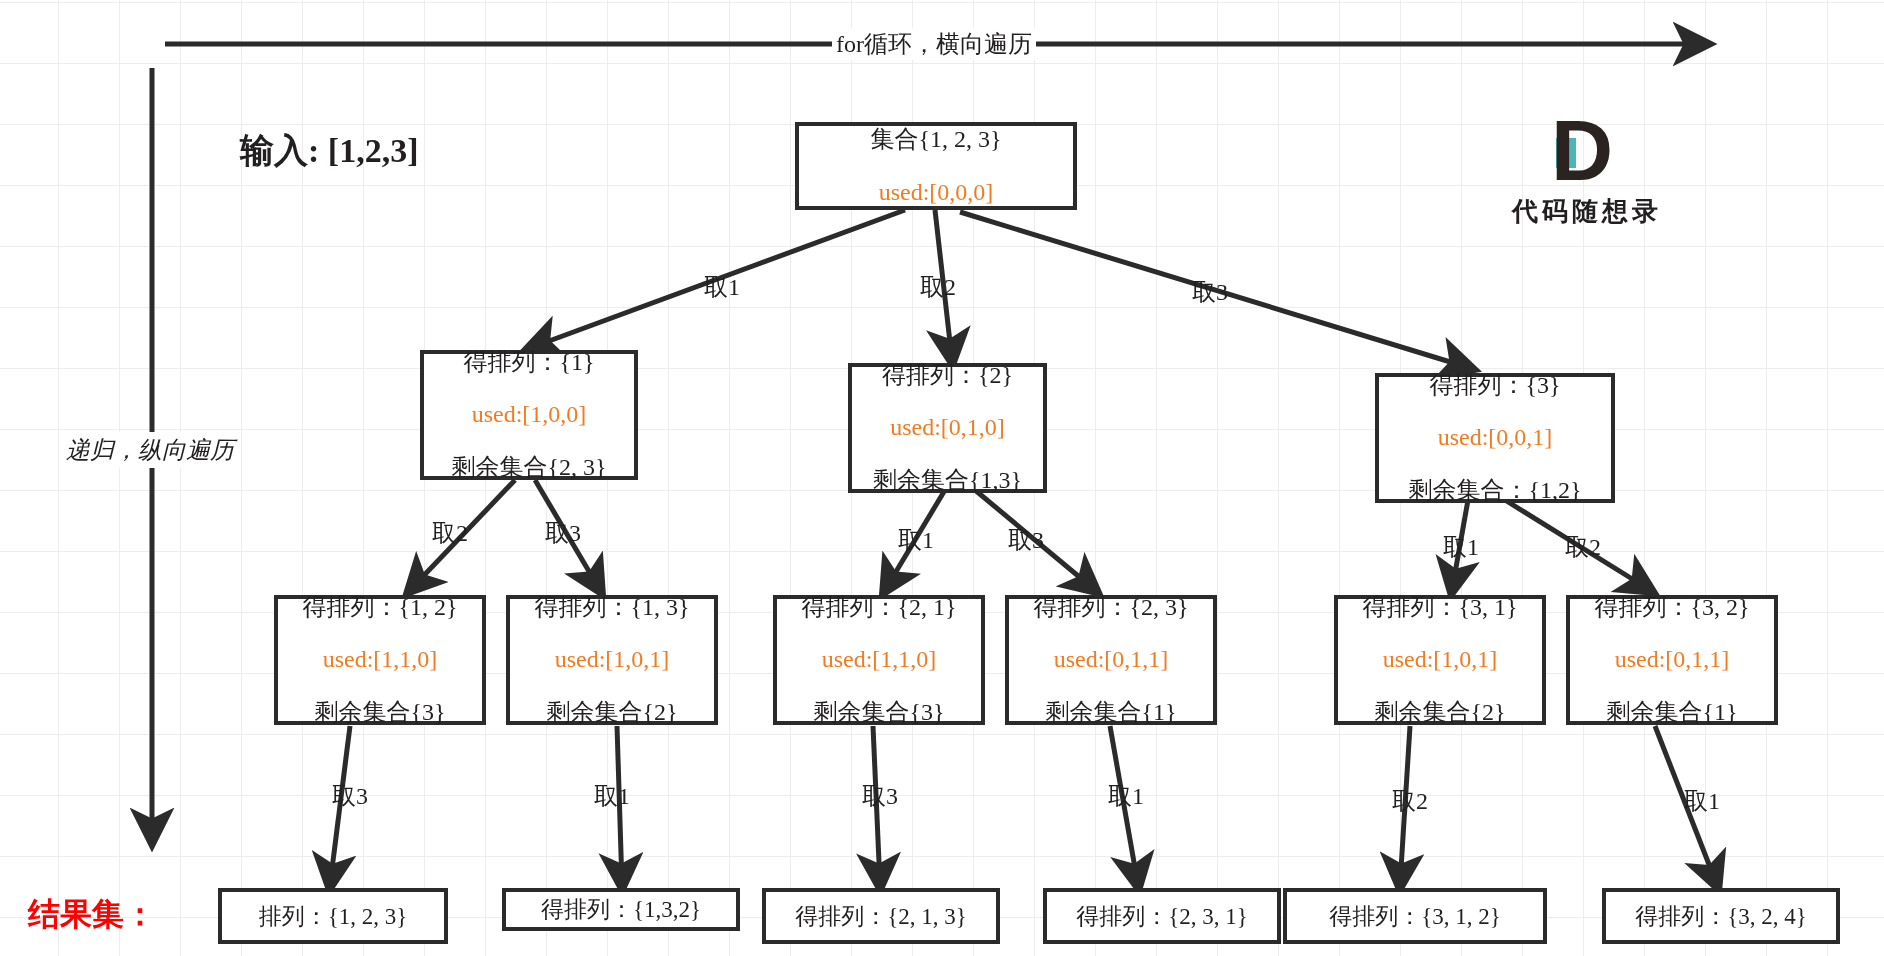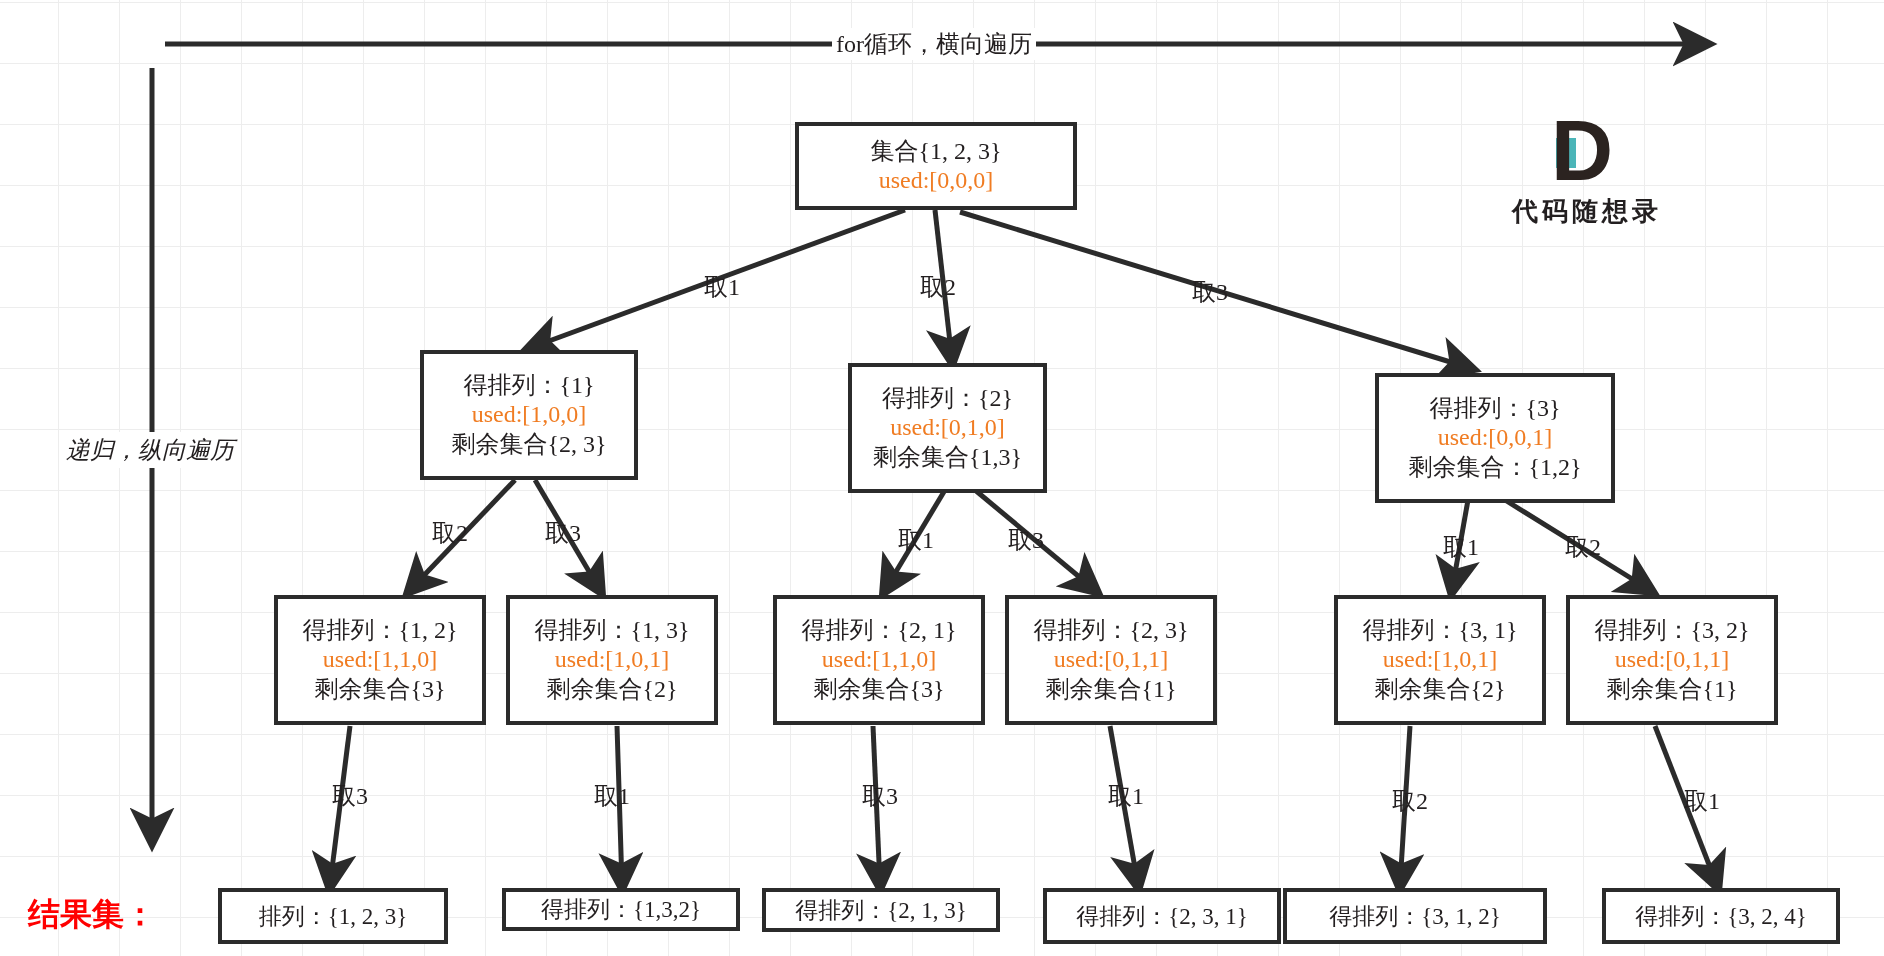--- a/index.html
+++ b/index.html
@@ -24,20 +24,21 @@
     position:absolute;
     box-sizing:border-box;
     background:#fff;
     border:4px solid #2b2b2b;
     display:flex;flex-direction:column;
     align-items:center;justify-content:center;
     line-height:1.22;
     color:#231f20;
     font-size:24px;
     white-space:nowrap;
+    gap:23px;
   }
   .node .used{color:#f07c22;}
   .leaf{
     position:absolute;box-sizing:border-box;
     background:#fff;border:4px solid #2b2b2b;
     display:flex;align-items:center;justify-content:center;
     font-size:23px;color:#231f20;white-space:nowrap;
   }
   .elabel{
     position:absolute;font-size:24px;color:#231f20;
@@ -99,20 +100,21 @@
     <line x1="873" y1="726" x2="880" y2="885" stroke="#2b2b2b" stroke-width="5" marker-end="url(#ah)"></line>
     <line x1="1110" y1="726" x2="1138" y2="885" stroke="#2b2b2b" stroke-width="5" marker-end="url(#ah)"></line>
     <line x1="1410" y1="726" x2="1400" y2="885" stroke="#2b2b2b" stroke-width="5" marker-end="url(#ah)"></line>
     <line x1="1655" y1="726" x2="1717" y2="885" stroke="#2b2b2b" stroke-width="5" marker-end="url(#ah)"></line>
   </svg>
 
   <div class="axis-label" style="left:832px;top:28px;background:#fff;padding:0 4px;">for循环，横向遍历</div>
 
   <div class="axis-label" style="left:62px;top:432px;background:#fff;padding:2px 4px;font-style:italic;">递归，纵向遍历</div>
 
+  <div class="title-input" style="left:240px;top:128px;">输入: [1,2,3]</div>
 
   <div class="logo" style="left:1512px;top:118px;">
     <div class="logo-mark">
       <div class="logo-teal"></div>
       <div class="logo-d">D</div>
     </div>
     <div class="logo-text">代码随想录</div>
   </div>
 
   <div class="node" style="left:795px;top:122px;width:282px;height:88px;">
@@ -171,21 +173,21 @@
   <div class="node" style="left:1566px;top:595px;width:212px;height:130px;">
     <div>得排列：{3, 2}</div>
     <div class="used">used:[0,1,1]</div>
     <div>剩余集合{1}</div>
   </div>
 
   <div class="result-label" style="left:28px;top:893px;">结果集：</div>
 
   <div class="leaf" style="left:218px;top:888px;width:230px;height:56px;">排列：{1, 2, 3}</div>
   <div class="leaf" style="left:502px;top:888px;width:238px;height:43px;">得排列：{1,3,2}</div>
-  <div class="leaf" style="left:762px;top:888px;width:238px;height:44px;">得排列：{2, 1, 3}</div>
+  <div class="leaf" style="left:762px;top:888px;width:238px;height:56px;">得排列：{2, 1, 3}</div>
   <div class="leaf" style="left:1043px;top:888px;width:238px;height:56px;">得排列：{2, 3, 1}</div>
   <div class="leaf" style="left:1283px;top:888px;width:264px;height:56px;">得排列：{3, 1, 2}</div>
   <div class="leaf" style="left:1602px;top:888px;width:238px;height:56px;">得排列：{3, 2, 4}</div>
 
   <div class="elabel" style="left:704px;top:271px;">取1</div>
   <div class="elabel" style="left:920px;top:271px;">取2</div>
   <div class="elabel" style="left:1192px;top:276px;">取3</div>
 
   <div class="elabel" style="left:432px;top:517px;">取2</div>
   <div class="elabel" style="left:545px;top:517px;">取3</div>

